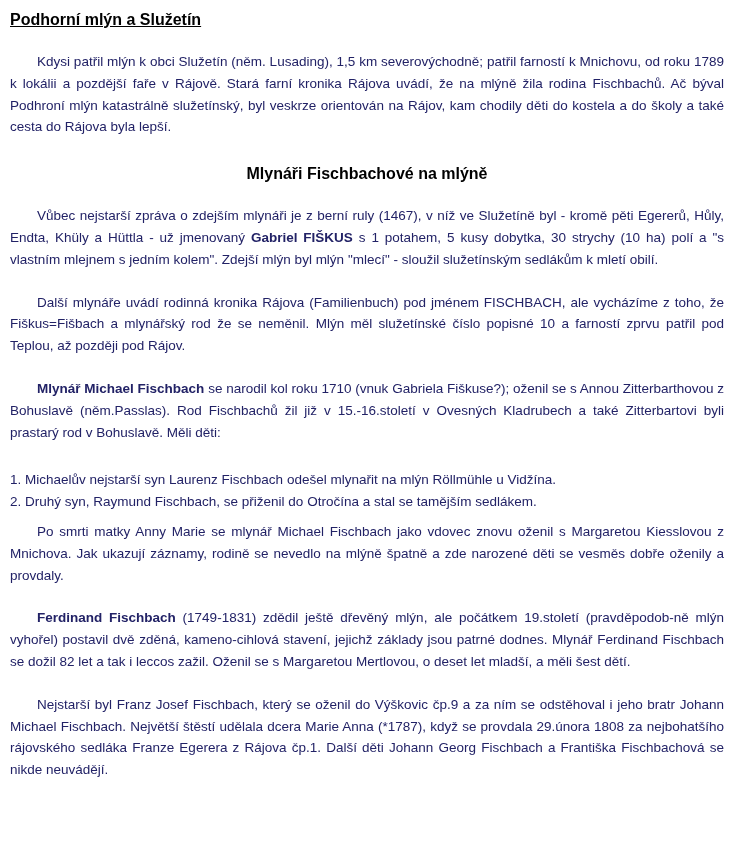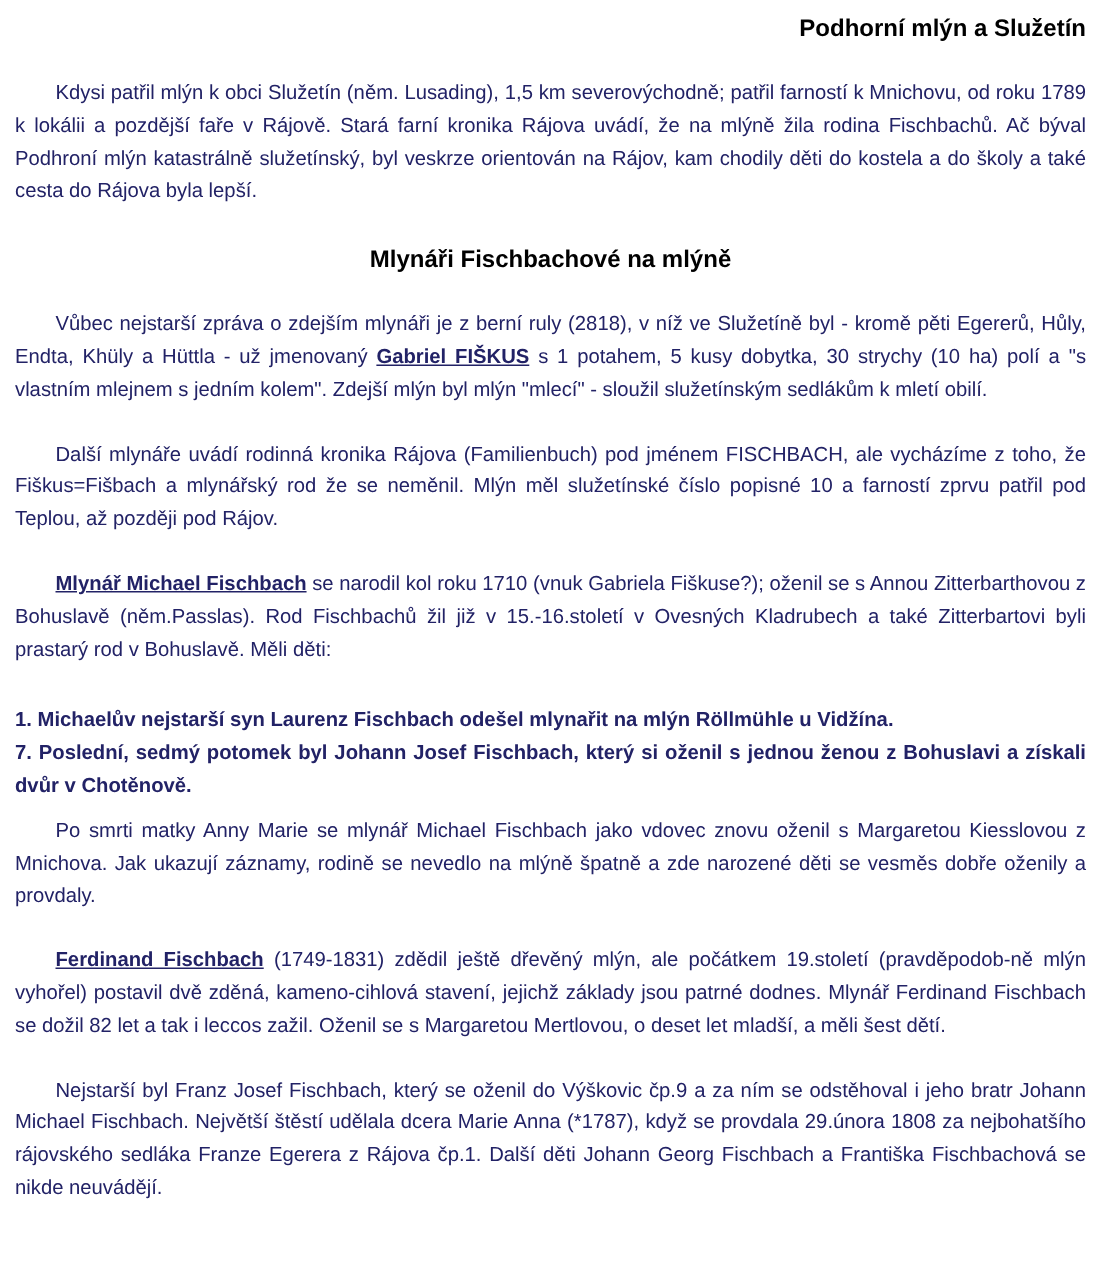--- a/index.html
+++ b/index.html
@@ -15,22 +15,23 @@
     font-family: "Liberation Sans", "DejaVu Sans", sans-serif;
     color: #222266;
     font-size: 13.5px;
     line-height: 21.8px;
   }
   .doc-title {
     font-size: 16px;
     line-height: 20px;
     font-weight: bold;
     color: #000000;
-    text-align: right;
+    text-align: left;
     margin: 4px 0 0 0;
+    text-decoration: underline;
   }
   .section-heading {
     font-size: 16px;
     line-height: 20px;
     font-weight: bold;
     color: #000000;
     text-align: center;
     margin: 26px 0 12px 0;
   }
   p.para {
@@ -38,44 +39,43 @@
     text-align: justify;
     text-indent: 27px;
   }
   .children-list {
     margin: 26px 0 0 0;
   }
   .children-list p {
     margin: 0;
     text-align: justify;
     text-indent: 0;
-    font-weight: bold;
   }
   p.after-list {
     margin-top: 8px;
   }
-  b { font-weight: bold; text-decoration: underline; }
+  b { font-weight: bold; }
 </style>
 </head>
 <body>
 
 <h1 class="doc-title">Podhorní mlýn a Služetín</h1>
 
 <p class="para">Kdysi patřil mlýn k obci Služetín (něm. Lusading), 1,5 km severovýchodně; patřil farností k Mnichovu, od roku 1789 k lokálii a pozdější faře v Rájově. Stará farní kronika Rájova uvádí, že na mlýně žila rodina Fischbachů. Ač býval Podhroní mlýn katastrálně služetínský, byl veskrze orientován na Rájov, kam chodily děti do kostela a do školy a také cesta do Rájova byla lepší.</p>
 
 <h2 class="section-heading">Mlynáři Fischbachové na mlýně</h2>
 
-<p class="para"><span>Vůbec nejstarší zpráva o zdejším mlynáři je z berní ruly (2818), v níž ve Služetíně byl - kromě pěti Egererů, Hůly, Endta, Khüly a Hüttla - už jmenovaný </span><b>Gabriel FIŠKUS</b><span> s 1 potahem, 5 kusy dobytka, 30 strychy (10 ha) polí a "s vlastním mlejnem s jedním kolem". Zdejší mlýn byl mlýn "mlecí" - sloužil služetínským sedlákům k mletí obilí.</span></p>
+<p class="para"><span>Vůbec nejstarší zpráva o zdejším mlynáři je z berní ruly (1467), v níž ve Služetíně byl - kromě pěti Egererů, Hůly, Endta, Khüly a Hüttla - už jmenovaný </span><b>Gabriel FIŠKUS</b><span> s 1 potahem, 5 kusy dobytka, 30 strychy (10 ha) polí a "s vlastním mlejnem s jedním kolem". Zdejší mlýn byl mlýn "mlecí" - sloužil služetínským sedlákům k mletí obilí.</span></p>
 
 <p class="para">Další mlynáře uvádí rodinná kronika Rájova (Familienbuch) pod jménem FISCHBACH, ale vycházíme z toho, že Fiškus=Fišbach a mlynářský rod že se neměnil. Mlýn měl služetínské číslo popisné 10 a farností zprvu patřil pod Teplou, až později pod Rájov.</p>
 
 <p class="para"><b>Mlynář Michael Fischbach</b><span> se narodil kol roku 1710 (vnuk Gabriela Fiškuse?); oženil se s Annou Zitterbarthovou z Bohuslavě (něm.Passlas). Rod Fischbachů žil již v 15.-16.století v Ovesných Kladrubech a také Zitterbartovi byli prastarý rod v Bohuslavě. Měli děti:</span></p>
 
 <div class="children-list">
   <p>1. Michaelův nejstarší syn Laurenz Fischbach odešel mlynařit na mlýn Röllmühle u Vidžína.</p>
-  <p>7. Poslední, sedmý potomek byl Johann Josef Fischbach, který si oženil s jednou ženou z Bohuslavi a získali dvůr v Chotěnově.</p>
+  <p>2. Druhý syn, Raymund Fischbach, se přiženil do Otročína a stal se tamějším sedlákem.</p>
 </div>
 
 <p class="para after-list">Po smrti matky Anny Marie se mlynář Michael Fischbach jako vdovec znovu oženil s Margaretou Kiesslovou z Mnichova. Jak ukazují záznamy, rodině se nevedlo na mlýně špatně a zde narozené děti se vesměs dobře oženily a provdaly.</p>
 
 <p class="para"><b>Ferdinand Fischbach</b><span> (1749-1831) zdědil ještě dřevěný mlýn, ale počátkem 19.století (pravděpodob-ně mlýn vyhořel) postavil dvě zděná, kameno-cihlová stavení, jejichž základy jsou patrné dodnes. Mlynář Ferdinand Fischbach se dožil 82 let a tak i leccos zažil. Oženil se s Margaretou Mertlovou, o deset let mladší, a měli šest dětí.</span></p>
 
 <p class="para">Nejstarší byl Franz Josef Fischbach, který se oženil do Výškovic čp.9 a za ním se odstěhoval i jeho bratr Johann Michael Fischbach. Největší štěstí udělala dcera Marie Anna (*1787), když se provdala 29.února 1808 za nejbohatšího rájovského sedláka Franze Egerera z Rájova čp.1. Další děti Johann Georg Fischbach a Františka Fischbachová se nikde neuvádějí.</p>
 
 </body></html>

